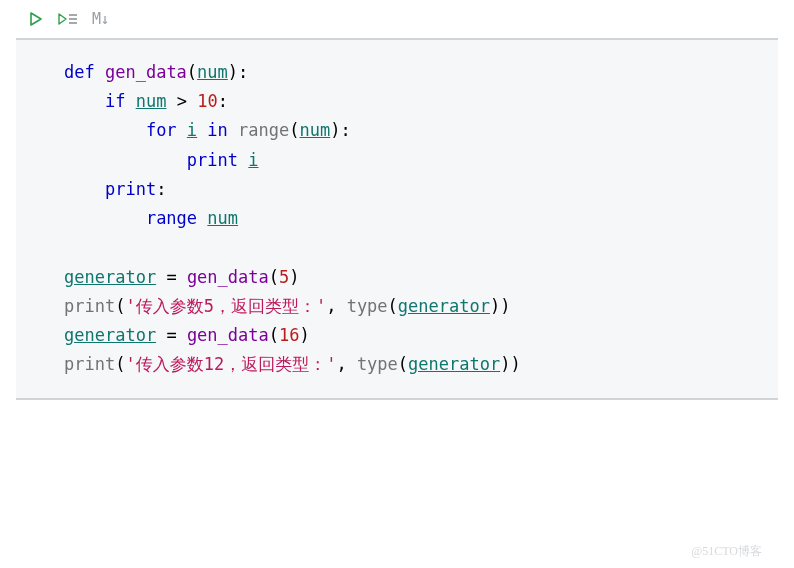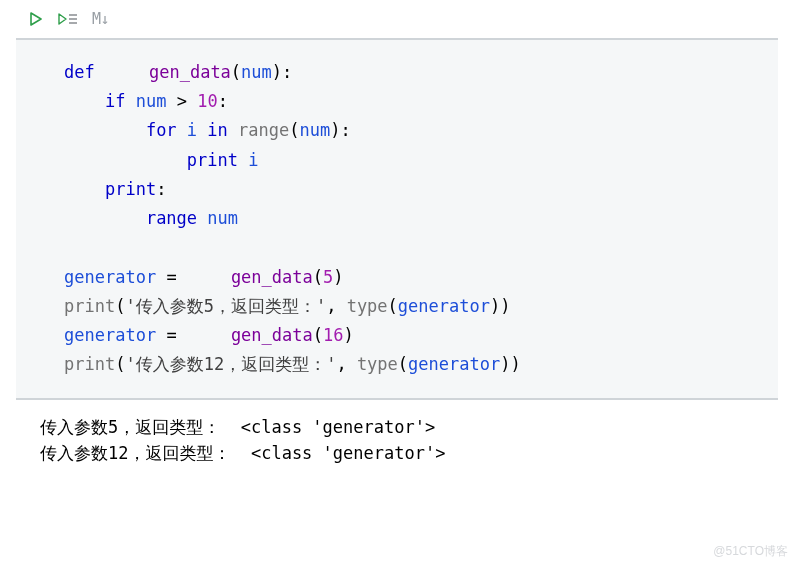--- a/index.html
+++ b/index.html
@@ -49,34 +49,34 @@
     white-space: pre;
   }
   .output {
     padding: 14px 0 0 24px;
     line-height: 1.55;
     font-size: 17px;
     white-space: pre;
   }
   .watermark {
     position: absolute;
-    right: 6px;
+    right: 32px;
     bottom: 8px;
     color: #d7d9dc;
     font-size: 12px;
-    font-family: Liberation Sans, sans-serif;
+    font-family: Liberation Serif, serif;
   }
   
   .kw   { color: #0000c8; font-weight: 400; }   
-  .fn   { color: #7b0099; font-weight: 500; margin-left: 44px; }   
+  .fn   { color: #7b0099; font-weight: 500; }   
   .bi   { color: #737373; }                     
-  .num  { color: #a21caf; }
-  .str  { color: #404040; }
+  .num  { color: #b91c1c; }
+  .str  { color: #be185d; }
   .op   { color: #000; }
-  .id   { color: #1d4ed8; }
+  .id   { color: #0f766e; text-decoration: underline; }
   .wrapper { position: relative; width:794px; height:568px; }
 </style>
 </head>
 <body>
 
 <div class="wrapper">
 <div class="container">
 
   <div class="toolbar">
     <span class="tb-btn">
@@ -100,18 +100,16 @@
         <span class="kw">for</span> <span class="id">i</span> <span class="kw">in</span> <span class="bi">range</span><span class="op">(</span><span class="id">num</span><span class="op">):</span>
             <span class="kw">print</span> <span class="id">i</span>
     <span class="kw">print</span><span class="op">:</span>
         <span class="kw">range</span> <span class="id">num</span>
 
 <span class="id">generator</span> <span class="op">=</span> <span class="fn">gen_data</span><span class="op">(</span><span class="num">5</span><span class="op">)</span>
 <span class="bi">print</span><span class="op">(</span><span class="str">'传入参数5，返回类型：'</span><span class="op">, </span><span class="bi">type</span><span class="op">(</span><span class="id">generator</span><span class="op">))</span>
 <span class="id">generator</span> <span class="op">=</span> <span class="fn">gen_data</span><span class="op">(</span><span class="num">16</span><span class="op">)</span>
 <span class="bi">print</span><span class="op">(</span><span class="str">'传入参数12，返回类型：'</span><span class="op">, </span><span class="bi">type</span><span class="op">(</span><span class="id">generator</span><span class="op">))</span></div>
 
-  <div class="output"><span>传入参数5，返回类型：  &lt;class 'generator'&gt;</span>
-<span>传入参数12，返回类型：  &lt;class 'generator'&gt;</span></div>
 
 </div>
 <div class="watermark">@51CTO博客</div>
 </div>
 
 </body></html>

